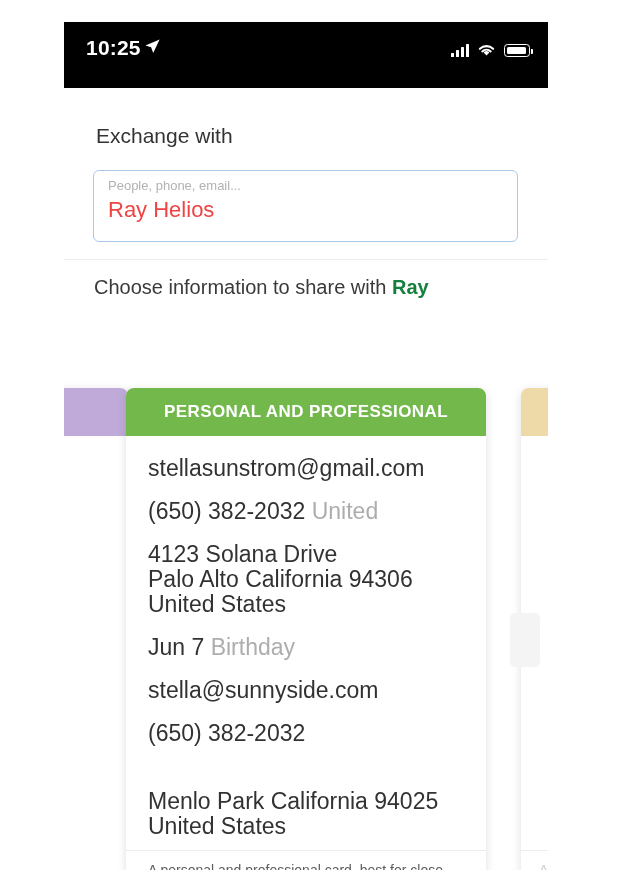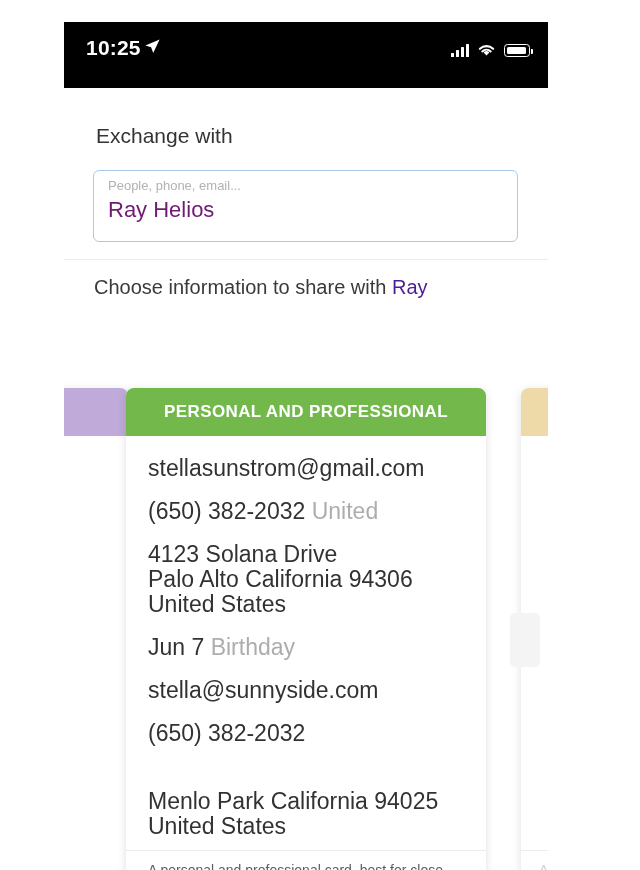--- a/index.html
+++ b/index.html
@@ -152,41 +152,41 @@
     left: 14px;
     top: 7px;
     font-size: 13px;
     color: #b2b2b2;
   }
   #recipient-value {
     position: absolute;
     left: 14px;
     top: 26px;
     font-size: 22px;
-    color: #701a75;
+    color: #ef4444;
   }
 
   #section-divider {
     position: absolute;
     left: 0;
     top: 171px;
     width: 484px;
     height: 1px;
     background: #ececec;
   }
 
   #choose-title {
     position: absolute;
     left: 30px;
     top: 188px;
     font-size: 20px;
     color: #3a3a3a;
     white-space: nowrap;
   }
-  #choose-title b { font-weight: normal; color: #4c1d95; }
+  #choose-title b { font-weight: bold; color: #15803d; }
 
   
   #carousel {
     position: absolute;
     left: 0;
     top: 222px;
     width: 484px;
     height: 560px;
   }
 

